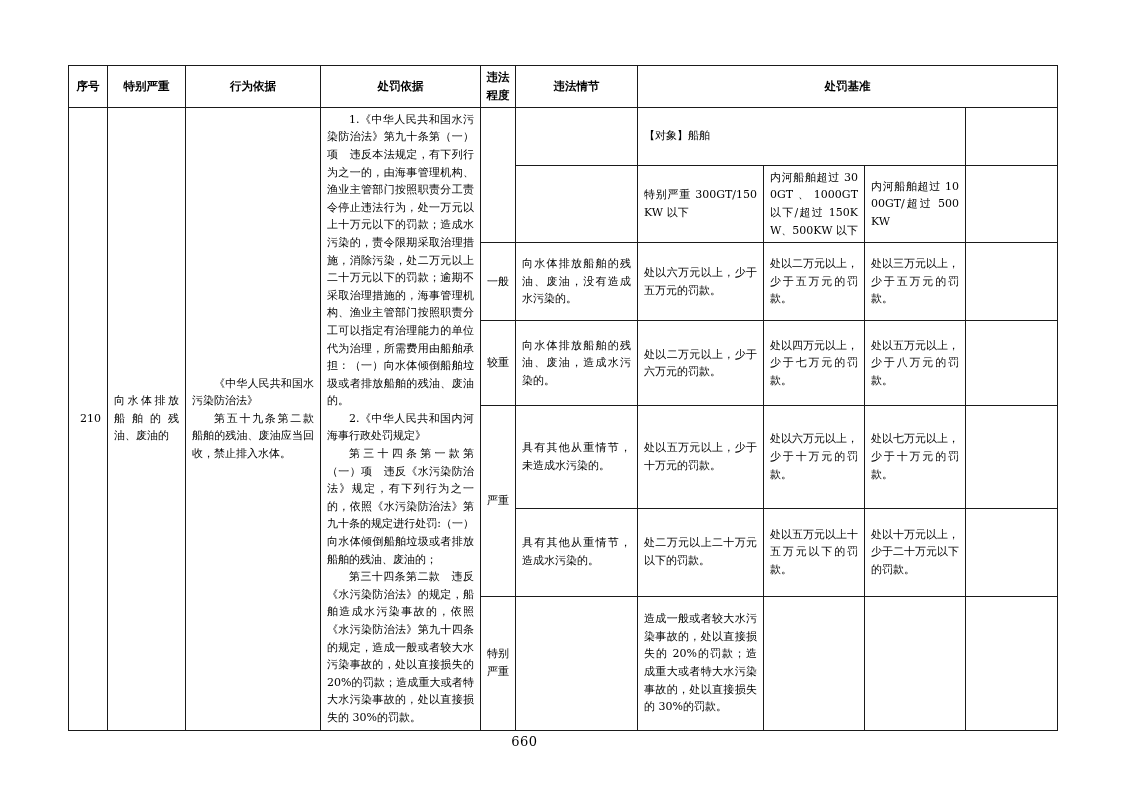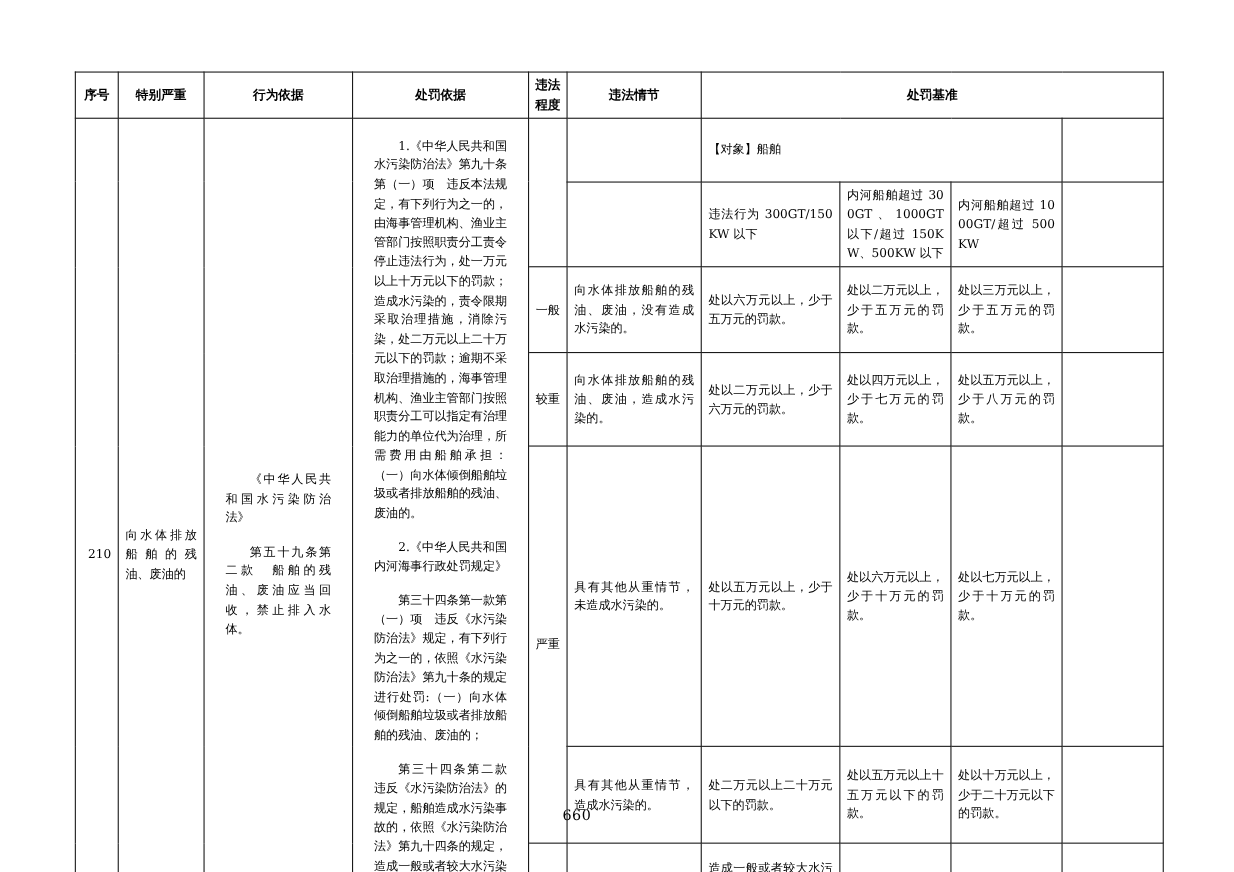--- a/index.html
+++ b/index.html
@@ -16,21 +16,21 @@
     border:1px solid #1a1a1a;
     font-size:11px;line-height:1.6;
     padding:3px 6px;vertical-align:middle;
     word-break:break-all;overflow:hidden;
   }
   .law th{
     text-align:center;font-weight:bold;font-size:11.5px;padding:2px 2px;
   }
   .ctr{text-align:right;}
   .just{text-align:justify;}
-  .law td p{margin:13px;text-indent:2em;text-align:justify;}
+  .law td p{margin:0;text-indent:2em;text-align:justify;}
   .degree-cell{text-align:left;padding:3px 2px;}
   .pagenum{
     position:absolute;left:0;top:734px;width:1049px;
     text-align:center;font-size:13px;letter-spacing:0.5px;
   }
 </style>
 </head>
 <body>
 
 <table class="law">
@@ -72,21 +72,21 @@
       <p>第三十四条第二款　违反《水污染防治法》的规定，船舶造成水污染事故的，依照《水污染防治法》第九十四条的规定，造成一般或者较大水污染事故的，处以直接损失的 20%的罚款；造成重大或者特大水污染事故的，处以直接损失的 30%的罚款。</p>
     </td>
     <td rowspan="2"></td>
     <td></td>
     <td colspan="3">【对象】船舶</td>
     <td></td>
   </tr>
 
   <tr style="height:76px;">
     <td></td>
-    <td class="just">违法行为 300GT/150KW 以下</td>
+    <td class="just">特别严重 300GT/150KW 以下</td>
     <td class="just">内河船舶超过 300GT、1000GT 以下/超过 150KW、500KW 以下</td>
     <td class="just">内河船舶超过 1000GT/超过 500KW</td>
     <td></td>
   </tr>
 
   <tr style="height:78px;">
     <td class="degree-cell">一般</td>
     <td class="just">向水体排放船舶的残油、废油，没有造成水污染的。</td>
     <td class="just">处以六万元以上，少于五万元的罚款。</td>
     <td class="just">处以二万元以上，少于五万元的罚款。</td>

